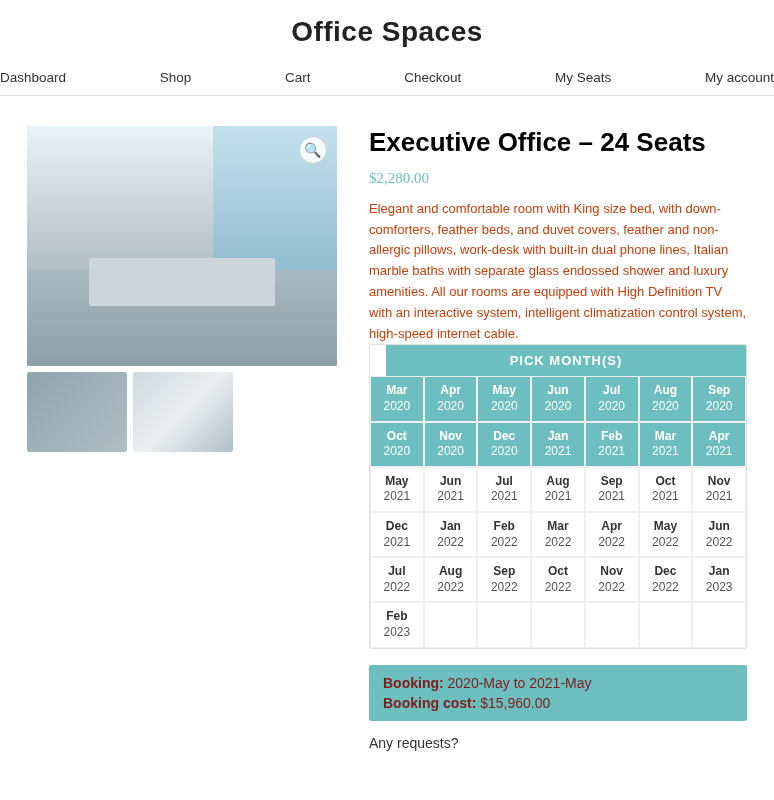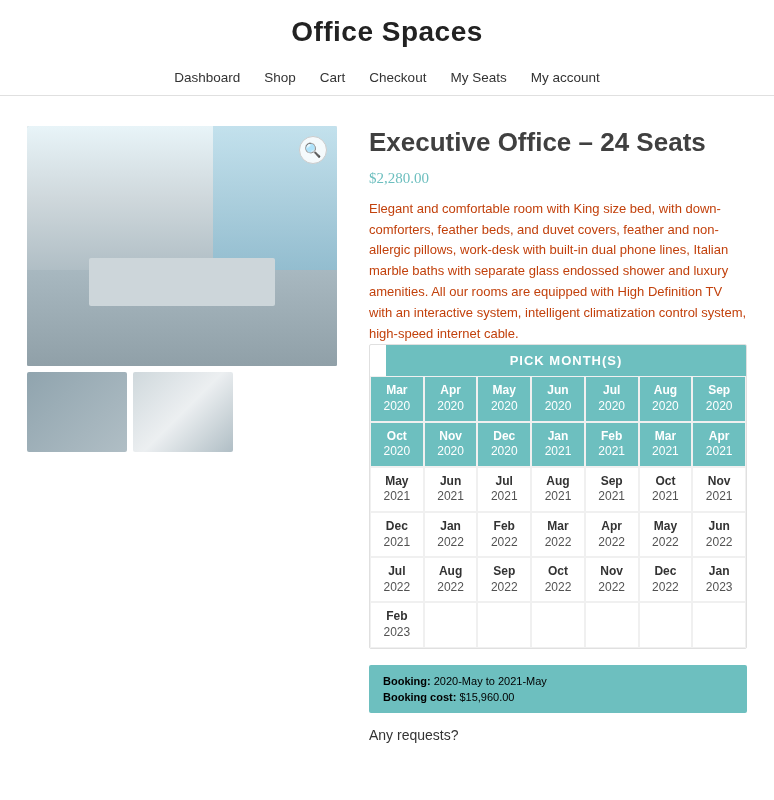--- a/index.html
+++ b/index.html
@@ -1,21 +1,21 @@
 <!DOCTYPE html>
 <html><head>
   <meta charset="utf-8">
   <style>
     * { box-sizing: border-box; margin: 0; padding: 0; }
     body { font-family: -apple-system, BlinkMacSystemFont, 'Segoe UI', sans-serif; background: #fff; color: #333; font-size: 14px; }
 
     
     .site-header { text-align: center; padding: 16px 0 0; border-bottom: 1px solid #e0e0e0; }
     .site-title { font-size: 28px; font-weight: 700; color: #222; margin-bottom: 12px; letter-spacing: 0.5px; }
-    .nav { display: flex; justify-content: center; gap: 24px; padding: 10px 0; }
+    .nav { display: flex; justify-content: space-between; gap: 24px; padding: 10px 0; }
     .nav a { text-decoration: none; color: #333; font-size: 13.5px; }
 
     
     .main-content { max-width: 760px; margin: 30px auto; padding: 0 20px; display: flex; gap: 32px; align-items: flex-start; }
 
     
     .product-images { width: 310px; flex-shrink: 0; position: relative; }
     .main-image { width: 100%; height: 240px; background: #b0bec5; border-radius: 2px; overflow: hidden; position: relative; }
     .office-scene { width: 100%; height: 100%; position: relative; overflow: hidden; }
     .scene-bg { position: absolute; inset: 0; background: linear-gradient(to bottom, #e8f4f8 0%, #cfd8dc 30%, #b0bec5 60%, #8d9ea7 100%); }
@@ -23,21 +23,21 @@
     .scene-desk { position: absolute; bottom: 25%; left: 20%; width: 60%; height: 20%; background: #cdd6da; border-radius: 2px; }
     .scene-window { position: absolute; top: 0; right: 0; width: 40%; height: 70%; background: linear-gradient(180deg, #b3d9e8 0%, #7fb8d0 100%); opacity: 0.7; }
     .search-icon { position: absolute; top: 10px; right: 10px; width: 28px; height: 28px; background: rgba(255,255,255,0.85); border-radius: 50%; display: flex; align-items: center; justify-content: center; cursor: pointer; font-size: 14px; color: #555; border: 1px solid #ccc; }
     .thumb-row { display: flex; gap: 6px; margin-top: 6px; }
     .thumb { width: 100px; height: 80px; overflow: hidden; border-radius: 2px; }
     .thumb-1 { background: linear-gradient(135deg, #90a4ae 0%, #b0bec5 100%); }
     .thumb-2 { background: linear-gradient(135deg, #cfd8dc 0%, #eceff1 50%, #b0bec5 100%); }
 
     
     .product-info { flex: 1; }
-    .product-title { font-size: 26px; font-weight: 700; color: #404040; line-height: 1.3; margin-bottom: 10px; }
+    .product-title { font-size: 26px; font-weight: 700; color: #000000; line-height: 1.3; margin-bottom: 10px; }
     .product-price { color: #6dbfbf; font-size: 15px; margin-bottom: 12px; font-family: Liberation Serif, serif; }
     .product-desc { font-size: 13px; color: #c2410c; line-height: 1.6; margin-bottom: 0; }
 
     
     .calendar-section { border: 1px solid #e0e0e0; border-radius: 2px; overflow: hidden; margin-bottom: 16px; }
     .calendar-header { background: #6dbfbf; color: #fff; text-align: center; padding: 8px; font-size: 13px; font-weight: 600; letter-spacing: 1px; margin-left: 16px; }
     .calendar-grid { display: grid; grid-template-columns: repeat(7, 1fr); }
     .cal-cell { padding: 6px 4px; text-align: center; font-size: 12px; line-height: 1.3; cursor: pointer; border: 0.5px solid #f0f0f0; }
     .cal-cell.highlighted { background: #6dbfbf; color: #fff; }
     .cal-cell.empty { cursor: default; background: transparent; }
@@ -46,21 +46,21 @@
     .cal-cell.highlighted .year { opacity: 1; }
 
     
     .team-members-row { display: flex; align-items: center; gap: 12px; margin-bottom: 16px; }
     .team-label { font-size: 14px; color: #333; }
     .stepper { display: flex; align-items: center; gap: 4px; }
     .stepper-btn { width: 26px; height: 26px; border: 1px solid #aaa; background: #f5f5f5; font-size: 16px; display: flex; align-items: center; justify-content: center; cursor: pointer; border-radius: 2px; color: #555; }
     .stepper-val { font-size: 14px; width: 28px; text-align: center; }
 
     
-    .booking-info { background: #6dbfbf; color: #000000; padding: 10px 14px; border-radius: 2px; margin-bottom: 14px; font-size: 11px; }
+    .booking-info { background: #6dbfbf; color: #7f1d1d; padding: 10px 14px; border-radius: 2px; margin-bottom: 14px; font-size: 14px; }
     .booking-info .booking-line { margin-bottom: 4px; }
     .booking-info .booking-line:last-child { margin-bottom: 0; }
     .booking-key { font-weight: 700; }
 
     
     .requests-label { font-size: 14px; color: #333; margin-bottom: 8px; }
   </style>
 </head>
 <body>
 

